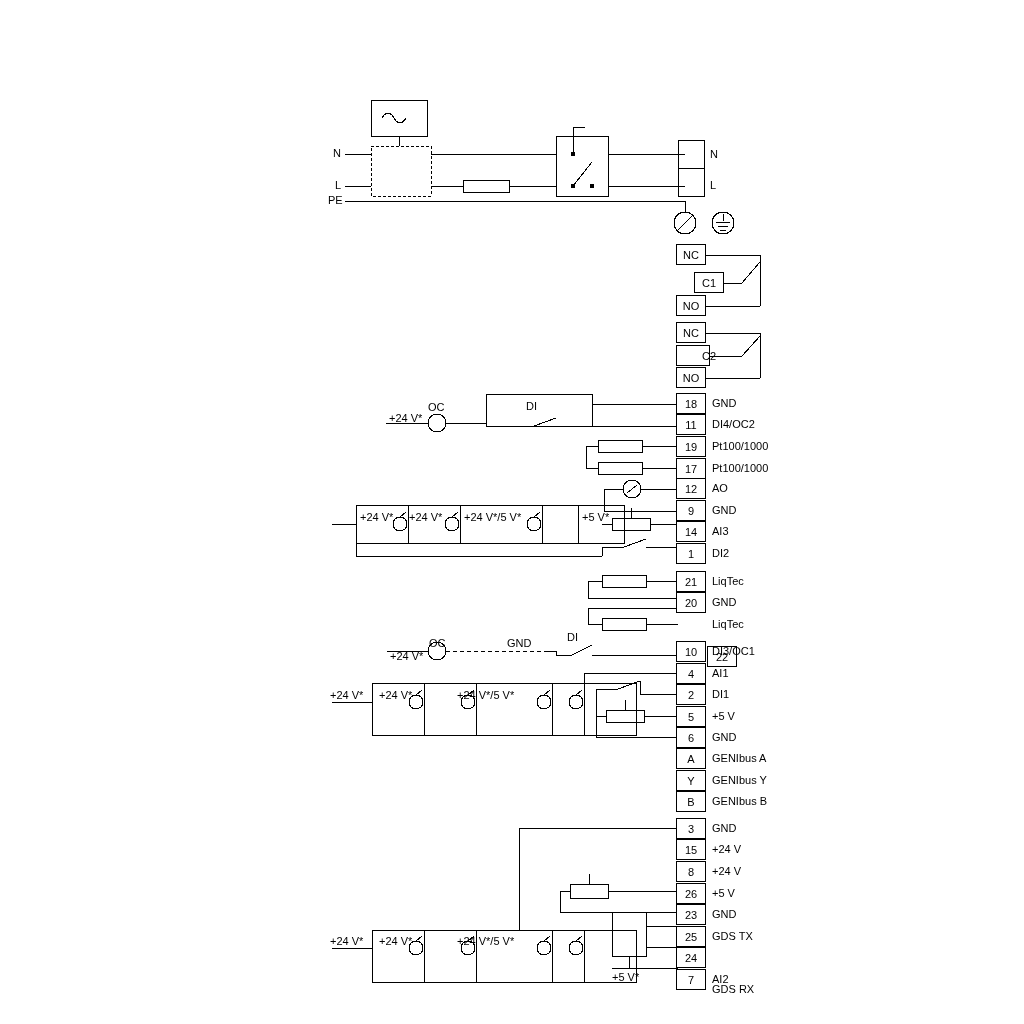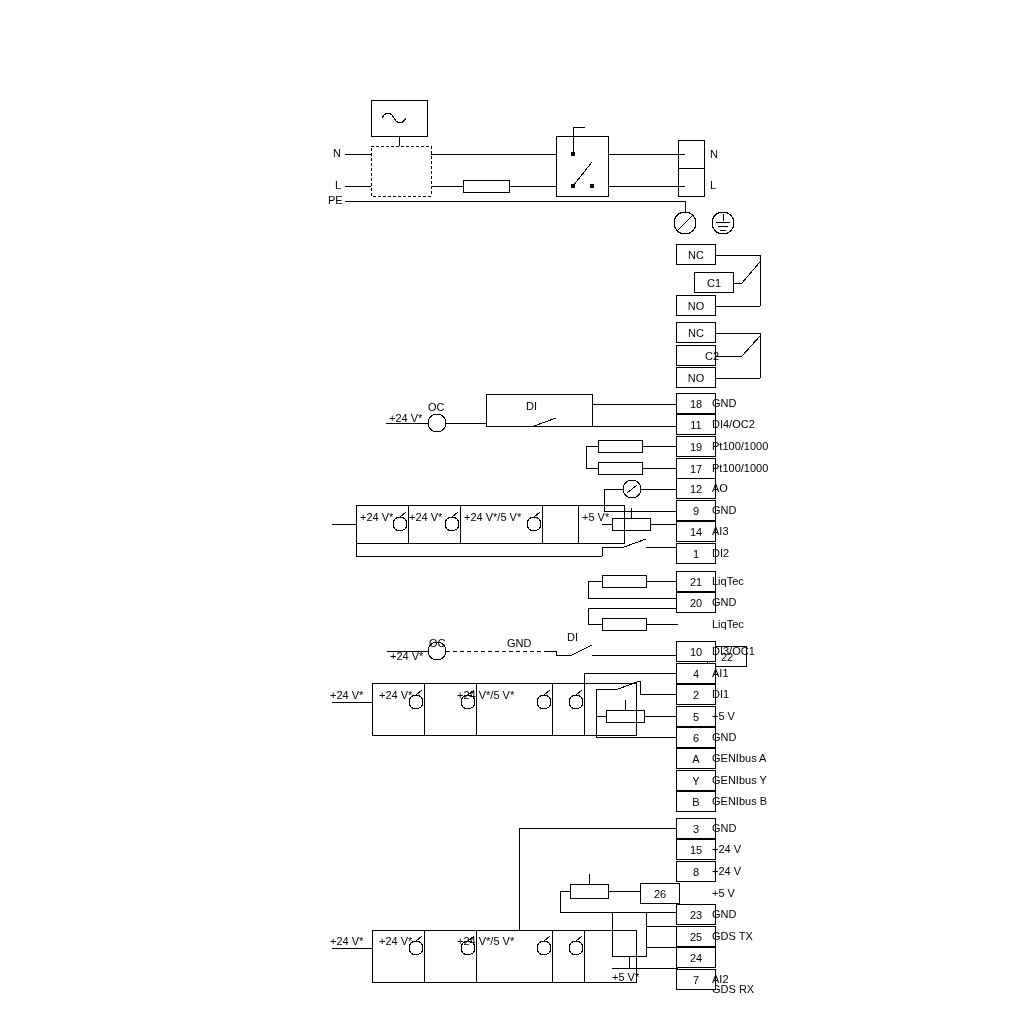--- a/index.html
+++ b/index.html
@@ -1,21 +1,21 @@
 <!DOCTYPE html>
 <html><head>
 <meta charset="utf-8">
 <style>
   html,body{margin:0;padding:0;background:#ffffff;}
   body{width:1024px;height:1024px;font-family:"Liberation Sans",sans-serif;color:#000;}
   #sheet{position:relative;width:1024px;height:1024px;overflow:hidden;}
   svg{position:absolute;left:0;top:0;}
   .lbl{position:absolute;font-size:11px;line-height:11px;color:#000;white-space:nowrap;}
   .lbl.sm{font-size:11px;}
-  .term{position:absolute;width:40px;height:21px;border:1px solid #000;box-sizing:border-box;
+  .term{position:absolute;width:30px;height:21px;border:1px solid #000;box-sizing:border-box;
         font-size:11px;display:flex;align-items:center;justify-content:center;background:#fff;}
   .termlbl{position:absolute;font-size:11px;line-height:21px;height:21px;white-space:nowrap;}
 </style>
 </head>
 <body>
 
 <div id="sheet">
 
   <svg width="1024" height="1024">
     <g fill="none" stroke="#000" stroke-width="1" shape-rendering="crispEdges">
@@ -282,21 +282,21 @@
   <div class="termlbl" style="left:712px;top:770px;">GENIbus Y</div>
   <div class="term" style="left:676px;top:791px;">B</div>
   <div class="termlbl" style="left:712px;top:791px;">GENIbus B</div>
 
   <div class="term" style="left:676px;top:818px;">3</div>
   <div class="termlbl" style="left:712px;top:818px;">GND</div>
   <div class="term" style="left:676px;top:839px;">15</div>
   <div class="termlbl" style="left:712px;top:839px;">+24 V</div>
   <div class="term" style="left:676px;top:861px;">8</div>
   <div class="termlbl" style="left:712px;top:861px;">+24 V</div>
-  <div class="term" style="left:640px;top:883px;">26</div>
+  <div class="term" style="left:676px;top:883px;">26</div>
   <div class="termlbl" style="left:712px;top:883px;">+5 V</div>
   <div class="term" style="left:676px;top:904px;">23</div>
   <div class="termlbl" style="left:712px;top:904px;">GND</div>
   <div class="term" style="left:676px;top:926px;">25</div>
   <div class="termlbl" style="left:712px;top:926px;">GDS TX</div>
   <div class="term" style="left:676px;top:947px;">24</div>
   <div class="termlbl" style="left:712px;top:947px;margin-top:32px;">GDS RX</div>
   <div class="term" style="left:676px;top:969px;">7</div>
   <div class="termlbl" style="left:712px;top:969px;">AI2</div>
 

